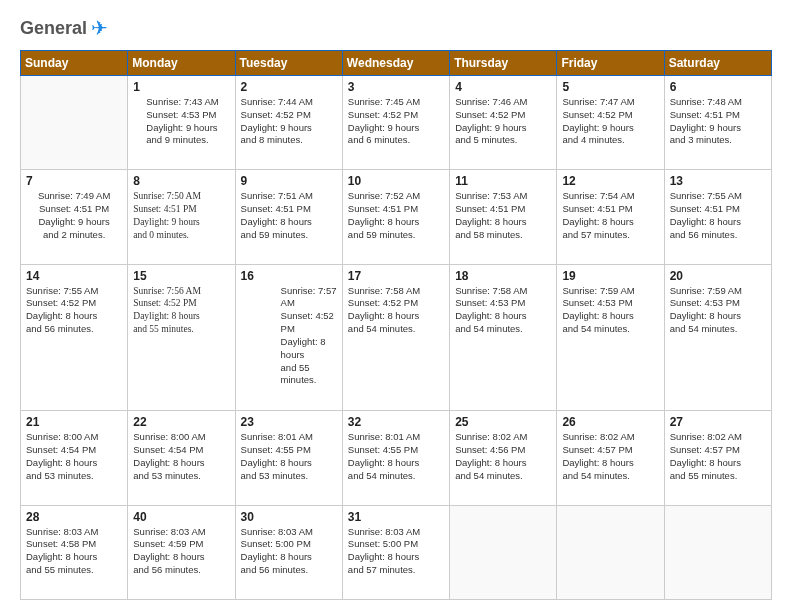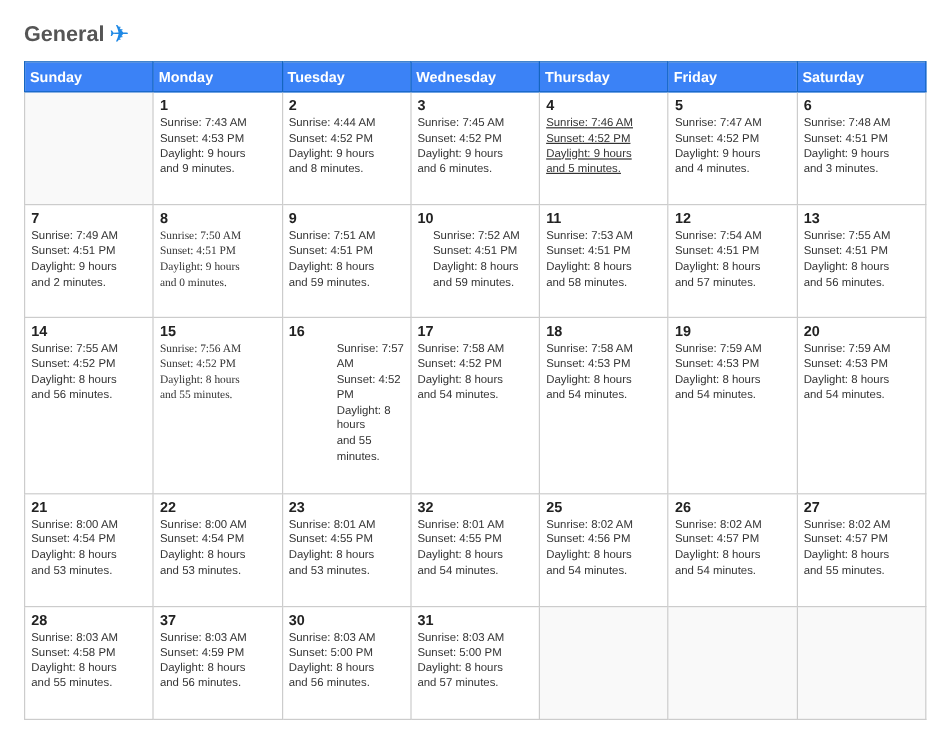--- a/index.html
+++ b/index.html
@@ -42,21 +42,21 @@
       color: #444;
     }
     .calendar {
       flex: 1;
       border: 1px solid #ccc;
       border-collapse: collapse;
       width: 100%;
       table-layout: fixed;
     }
     .calendar th {
-      background-color: #3b82f6;
+      background-color: #a16207;
       color: #fff;
       font-size: 12px;
       font-weight: bold;
       padding: 5px 4px;
       text-align: left;
       border: 1px solid #1565c0;
     }
     .calendar td {
       vertical-align: top;
       padding: 4px 5px;
@@ -115,42 +115,42 @@
           <th>Thursday</th>
           <th>Friday</th>
           <th>Saturday</th>
         </tr>
     </thead>
     <tbody id="calendar-body">
     <tr>
           <td class="empty-cell"></td>
           <td>
             <span class="day-num">1</span>
-            <div class="day-info" style="white-space: pre-line;">Sunrise: 7:43 AM
+            <div class="day-info" style="white-space: pre-line; margin-left: 13px;">Sunrise: 7:43 AM
 Sunset: 4:53 PM
 Daylight: 9 hours
 and 9 minutes.</div>
           </td>
           <td>
             <span class="day-num">2</span>
-            <div class="day-info" style="white-space: pre-line;">Sunrise: 4:44 AM
+            <div class="day-info" style="white-space: pre-line;">Sunrise: 7:44 AM
 Sunset: 4:52 PM
 Daylight: 9 hours
 and 8 minutes.</div>
           </td>
           <td>
             <span class="day-num">3</span>
             <div class="day-info" style="white-space: pre-line;">Sunrise: 7:45 AM
 Sunset: 4:52 PM
 Daylight: 9 hours
 and 6 minutes.</div>
           </td>
           <td>
             <span class="day-num">4</span>
-            <div class="day-info" style="white-space: pre-line; text-decoration: underline;">Sunrise: 7:46 AM
+            <div class="day-info" style="white-space: pre-line;">Sunrise: 7:46 AM
 Sunset: 4:52 PM
 Daylight: 9 hours
 and 5 minutes.</div>
           </td>
           <td>
             <span class="day-num">5</span>
             <div class="day-info" style="white-space: pre-line;">Sunrise: 7:47 AM
 Sunset: 4:52 PM
 Daylight: 9 hours
 and 4 minutes.</div>
@@ -159,42 +159,42 @@
             <span class="day-num">6</span>
             <div class="day-info" style="white-space: pre-line;">Sunrise: 7:48 AM
 Sunset: 4:51 PM
 Daylight: 9 hours
 and 3 minutes.</div>
           </td>
         </tr>
         <tr>
           <td>
             <span class="day-num">7</span>
-            <div class="day-info" style="white-space: pre-line;">Sunrise: 7:49 AM
+            <div class="day-info" style="white-space: pre-line; text-align: center;">Sunrise: 7:49 AM
 Sunset: 4:51 PM
 Daylight: 9 hours
 and 2 minutes.</div>
           </td>
           <td>
             <span class="day-num">8</span>
             <div class="day-info" style="white-space: pre-line; font-family: Liberation Serif, serif;">Sunrise: 7:50 AM
 Sunset: 4:51 PM
 Daylight: 9 hours
 and 0 minutes.</div>
           </td>
           <td>
             <span class="day-num">9</span>
             <div class="day-info" style="white-space: pre-line;">Sunrise: 7:51 AM
 Sunset: 4:51 PM
 Daylight: 8 hours
 and 59 minutes.</div>
           </td>
           <td>
             <span class="day-num">10</span>
-            <div class="day-info" style="white-space: pre-line; margin-left: 13px;">Sunrise: 7:52 AM
+            <div class="day-info" style="white-space: pre-line;">Sunrise: 7:52 AM
 Sunset: 4:51 PM
 Daylight: 8 hours
 and 59 minutes.</div>
           </td>
           <td>
             <span class="day-num">11</span>
             <div class="day-info" style="white-space: pre-line;">Sunrise: 7:53 AM
 Sunset: 4:51 PM
 Daylight: 8 hours
 and 58 minutes.</div>
@@ -318,21 +318,21 @@
         </tr>
         <tr>
           <td>
             <span class="day-num">28</span>
             <div class="day-info" style="white-space: pre-line;">Sunrise: 8:03 AM
 Sunset: 4:58 PM
 Daylight: 8 hours
 and 55 minutes.</div>
           </td>
           <td>
-            <span class="day-num">37</span>
+            <span class="day-num">40</span>
             <div class="day-info" style="white-space: pre-line;">Sunrise: 8:03 AM
 Sunset: 4:59 PM
 Daylight: 8 hours
 and 56 minutes.</div>
           </td>
           <td>
             <span class="day-num">30</span>
             <div class="day-info" style="white-space: pre-line;">Sunrise: 8:03 AM
 Sunset: 5:00 PM
 Daylight: 8 hours

